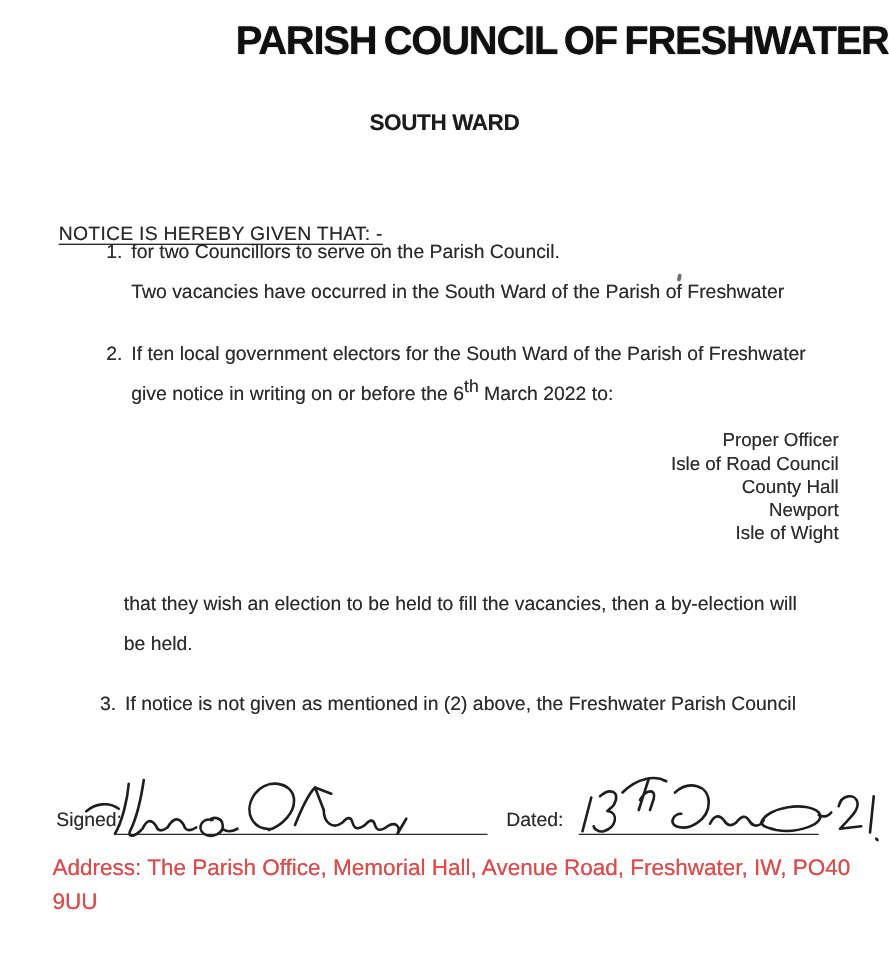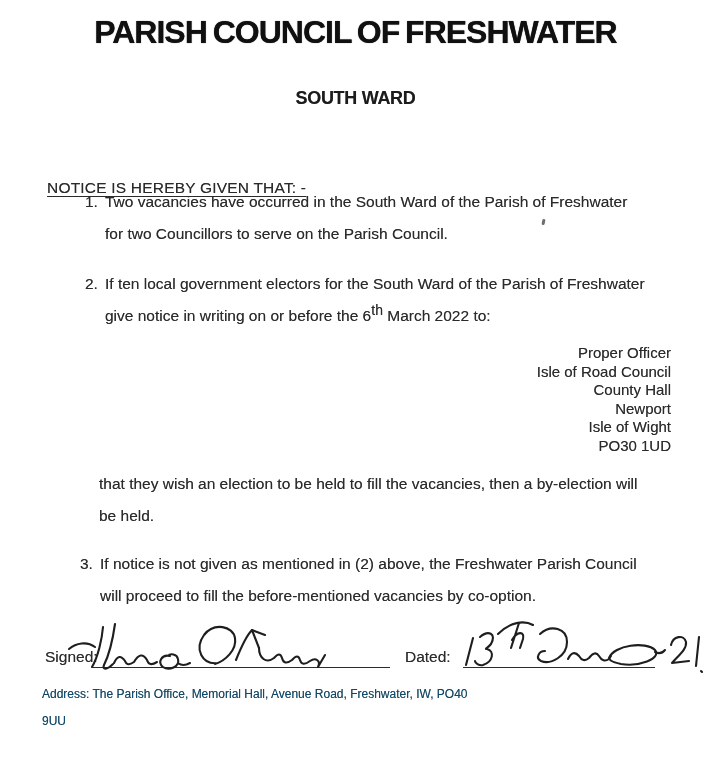--- a/index.html
+++ b/index.html
@@ -12,21 +12,21 @@
     position: relative;
     width: 711px;
     height: 772px;
     background: #ffffff;
     overflow: hidden;
     text-shadow: 0 0 0.4px rgba(30,30,30,0.55);
   }
   .doc-title {
     position: absolute;
     top: 14px; left: 0; right: 0;
-    text-align: center;
+    text-align: right;
     font-size: 32px;
     font-weight: 700;
     letter-spacing: -1px;
     word-spacing: -2px;
     color: #101010;
     text-shadow: 0 0 0.8px rgba(0,0,0,0.9);
   }
   .doc-subtitle {
     position: absolute;
     top: 88px; left: 0; right: 0;
@@ -83,23 +83,23 @@
     border-bottom: 1.6px solid #2b2b2b;
   }
   .handwriting {
     position: absolute;
   }
   .handwriting svg path { stroke: #1e1e1e; stroke-width: 2.1; fill: none;
     stroke-linecap: round; stroke-linejoin: round; }
   .footer-address {
     position: absolute;
     top: 681px; left: 42px;
-    font-size: 12px;
+    font-size: 18px;
     line-height: 26.5px;
-    color: #0c4a6e;
+    color: #ef4444;
     white-space: nowrap;
   }
   .scan-speck {
     position: absolute;
     left: 542px; top: 219px;
     width: 3px; height: 6px;
     background: #4a4a4a;
     border-radius: 2px;
     transform: rotate(12deg);
     opacity: 0.8;
@@ -112,54 +112,52 @@
 
   <div class="doc-title">PARISH COUNCIL OF FRESHWATER</div>
 
   <div class="doc-subtitle">SOUTH WARD</div>
 
   <div class="notice-heading">NOTICE IS HEREBY GIVEN THAT: -</div>
 
   <div class="list-item" style="top:186px; left:85px;">
     <span class="item-number">1.</span>
     <div class="item-lines">
+      <div>for two Councillors to serve on the Parish Council.</div>
       <div>Two vacancies have occurred in the South Ward of the Parish of Freshwater</div>
-      <div>for two Councillors to serve on the Parish Council.</div>
     </div>
   </div>
 
   <div class="scan-speck"></div>
 
   <div class="list-item" style="top:268px; left:85px;">
     <span class="item-number">2.</span>
     <div class="item-lines">
       <div>If ten local government electors for the South Ward of the Parish of Freshwater</div>
       <div><span>give notice in writing on or before the 6</span><sup>th</sup><span> March 2022 to:</span></div>
     </div>
   </div>
 
   <div class="recipient-block">
     <div>Proper Officer</div>
     <div>Isle of Road Council</div>
     <div>County Hall</div>
     <div>Newport</div>
     <div>Isle of Wight</div>
-    <div>PO30 1UD</div>
   </div>
 
   <div class="continuation">
     <div>that they wish an election to be held to fill the vacancies, then a by-election will</div>
     <div>be held.</div>
   </div>
 
   <div class="list-item" style="top:548px; left:80px;">
     <span class="item-number">3.</span>
     <div class="item-lines">
       <div>If notice is not given as mentioned in (2) above, the Freshwater Parish Council</div>
-      <div>will proceed to fill the before-mentioned vacancies by co-option.</div>
     </div>
   </div>
 
   <div class="sig-label" style="top:648px; left:45px;">Signed:</div>
   <div class="sig-underline" style="top:667px; left:92px; width:298px;"></div>
 
   <div class="handwriting" style="top:620px; left:66px; width:268px; height:52px;">
     <svg width="268" height="52" viewBox="0 0 268 52">
       <path d="M3 29 C 10 23, 21 21, 29 27"></path>
       <path d="M37 7 C 36 19, 32 37, 26 47"></path>

